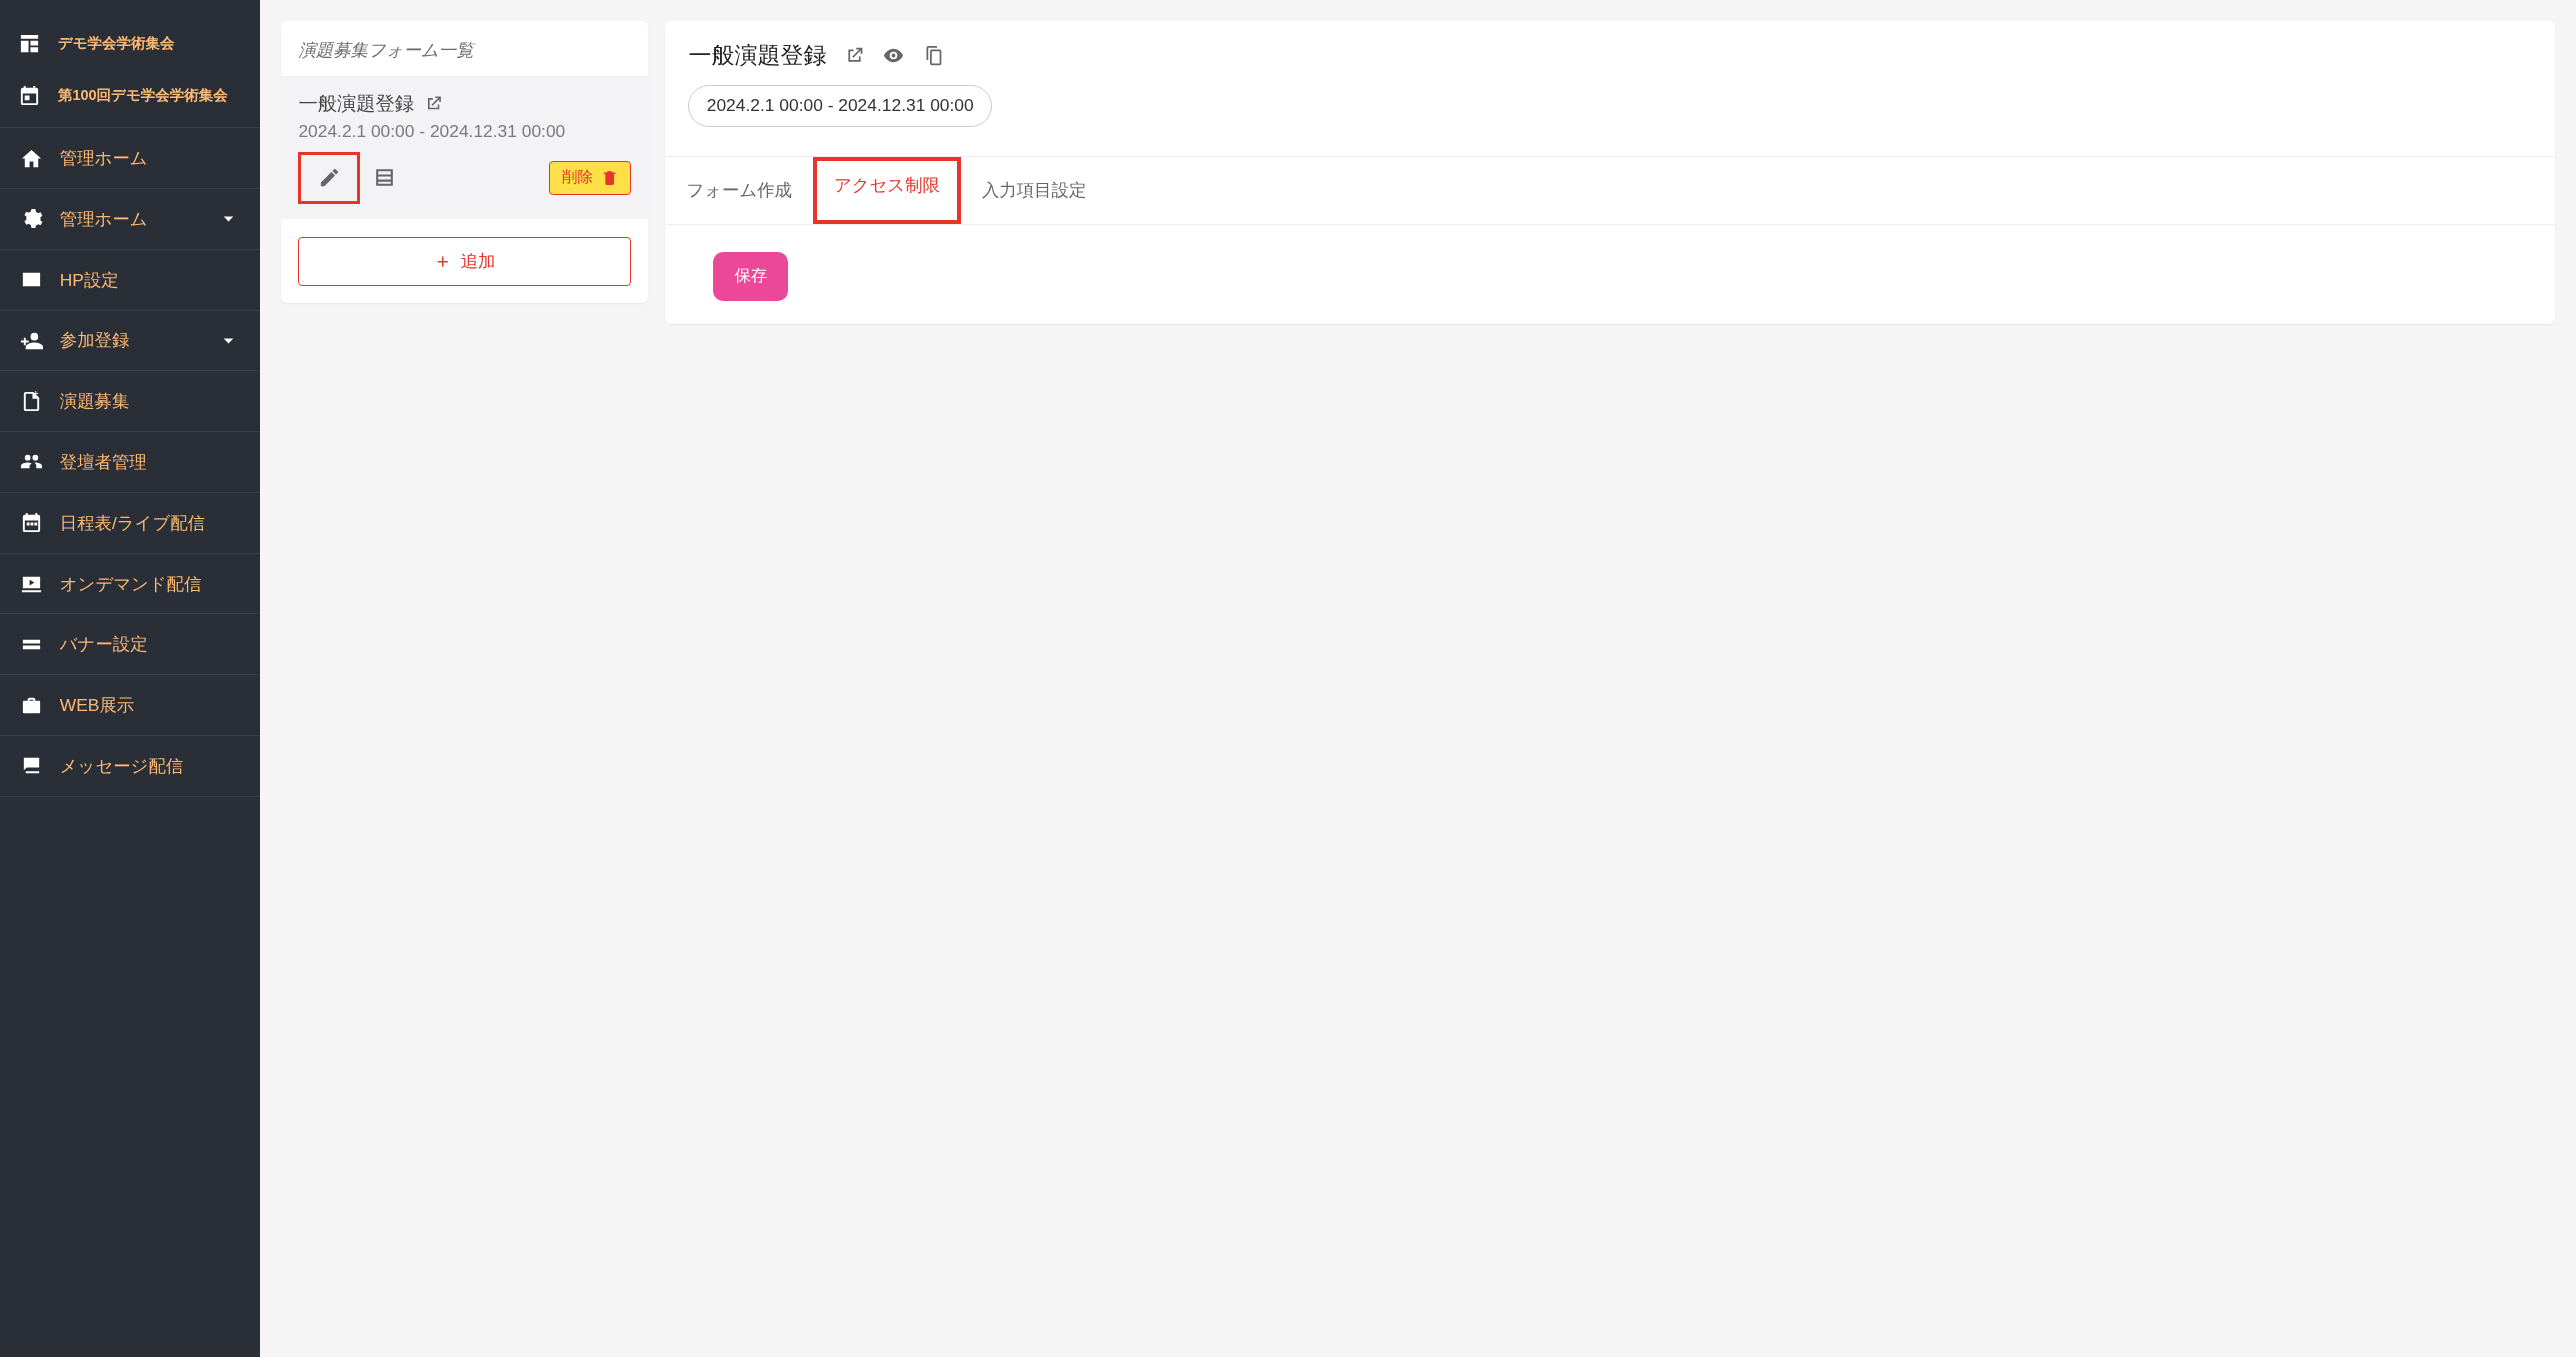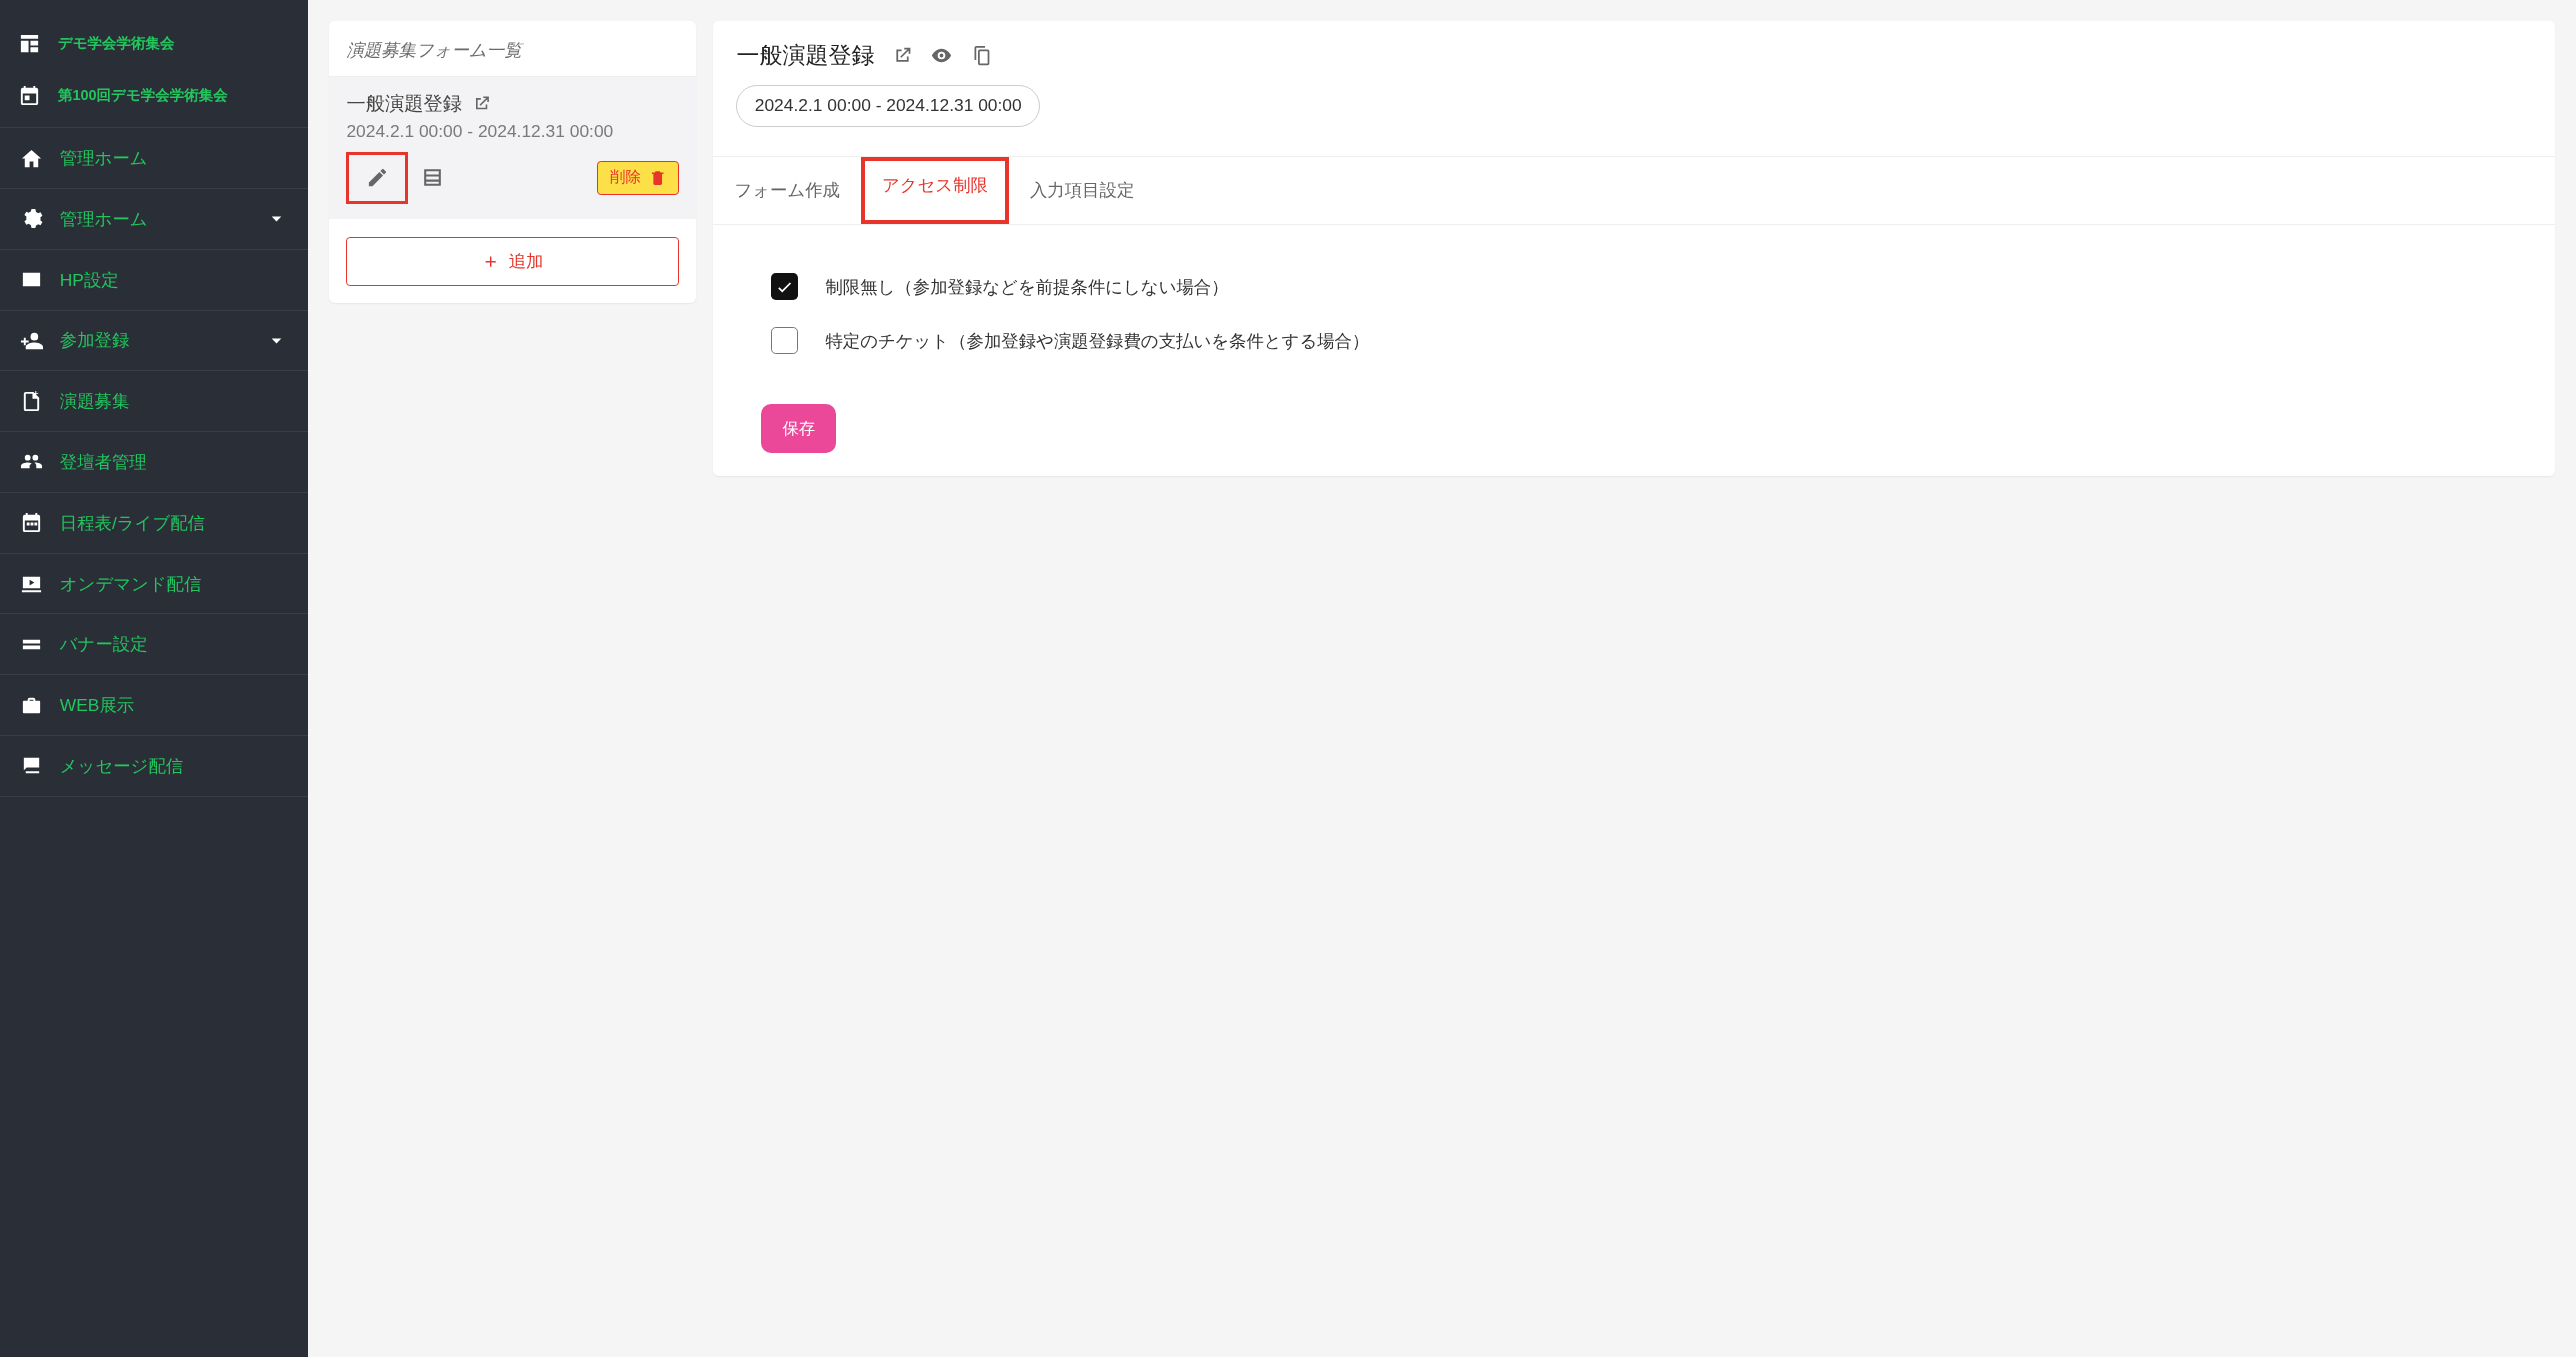--- a/index.html
+++ b/index.html
@@ -6,23 +6,23 @@
 body {
   font-family: -apple-system, "Hiragino Sans", "Hiragino Kaku Gothic ProN", Meiryo, sans-serif;
   background: #f5f5f6;
   color: #222;
   font-size: 15.5px;
 }
 .app { display: flex; min-height: 100vh; }
 
 
 .sidebar {
-  width: 308px;
+  width: 260px;
   background: #2a2e36;
-  color: #22c55e;
+  color: #fdba74;
   display: flex;
   flex-direction: column;
   flex-shrink: 0;
 }
 .sb-top { padding: 17.4px 0 5.8px 0; border-bottom: 1px solid #3a3e46; }
 .sb-top-item, .sb-item {
   display: flex;
   align-items: center;
   padding: 13.5px 17.4px;
   font-size: 14.5px;
@@ -393,33 +393,19 @@
         </div>
         <div class="date-pill">2024.2.1 00:00 - 2024.12.31 00:00</div>
       </div>
 
       <div class="tabs">
         <div class="tab">フォーム作成</div>
         <div class="tab active highlight-box">アクセス制限</div>
         <div class="tab">入力項目設定</div>
       </div>
 
-      <div class="access-body">
-        <div class="chk-row">
-          <div class="chk checked">
-            <svg width="19.3" height="19.3" viewBox="0 0 24 24">
-                <path d="M9 16.2l-3.5-3.5L4 14.2 9 19.2 20 8.2l-1.5-1.5z"></path>
-              </svg>
-          </div>
-          <span>制限無し（参加登録などを前提条件にしない場合）</span>
-        </div>
-        <div class="chk-row">
-          <div class="chk unchecked"></div>
-          <span>特定のチケット（参加登録や演題登録費の支払いを条件とする場合）</span>
-        </div>
-      </div>
 
       <button class="save-btn">保存</button>
     </div>
 
   </div>
 </div>
 
 
 </body></html>

